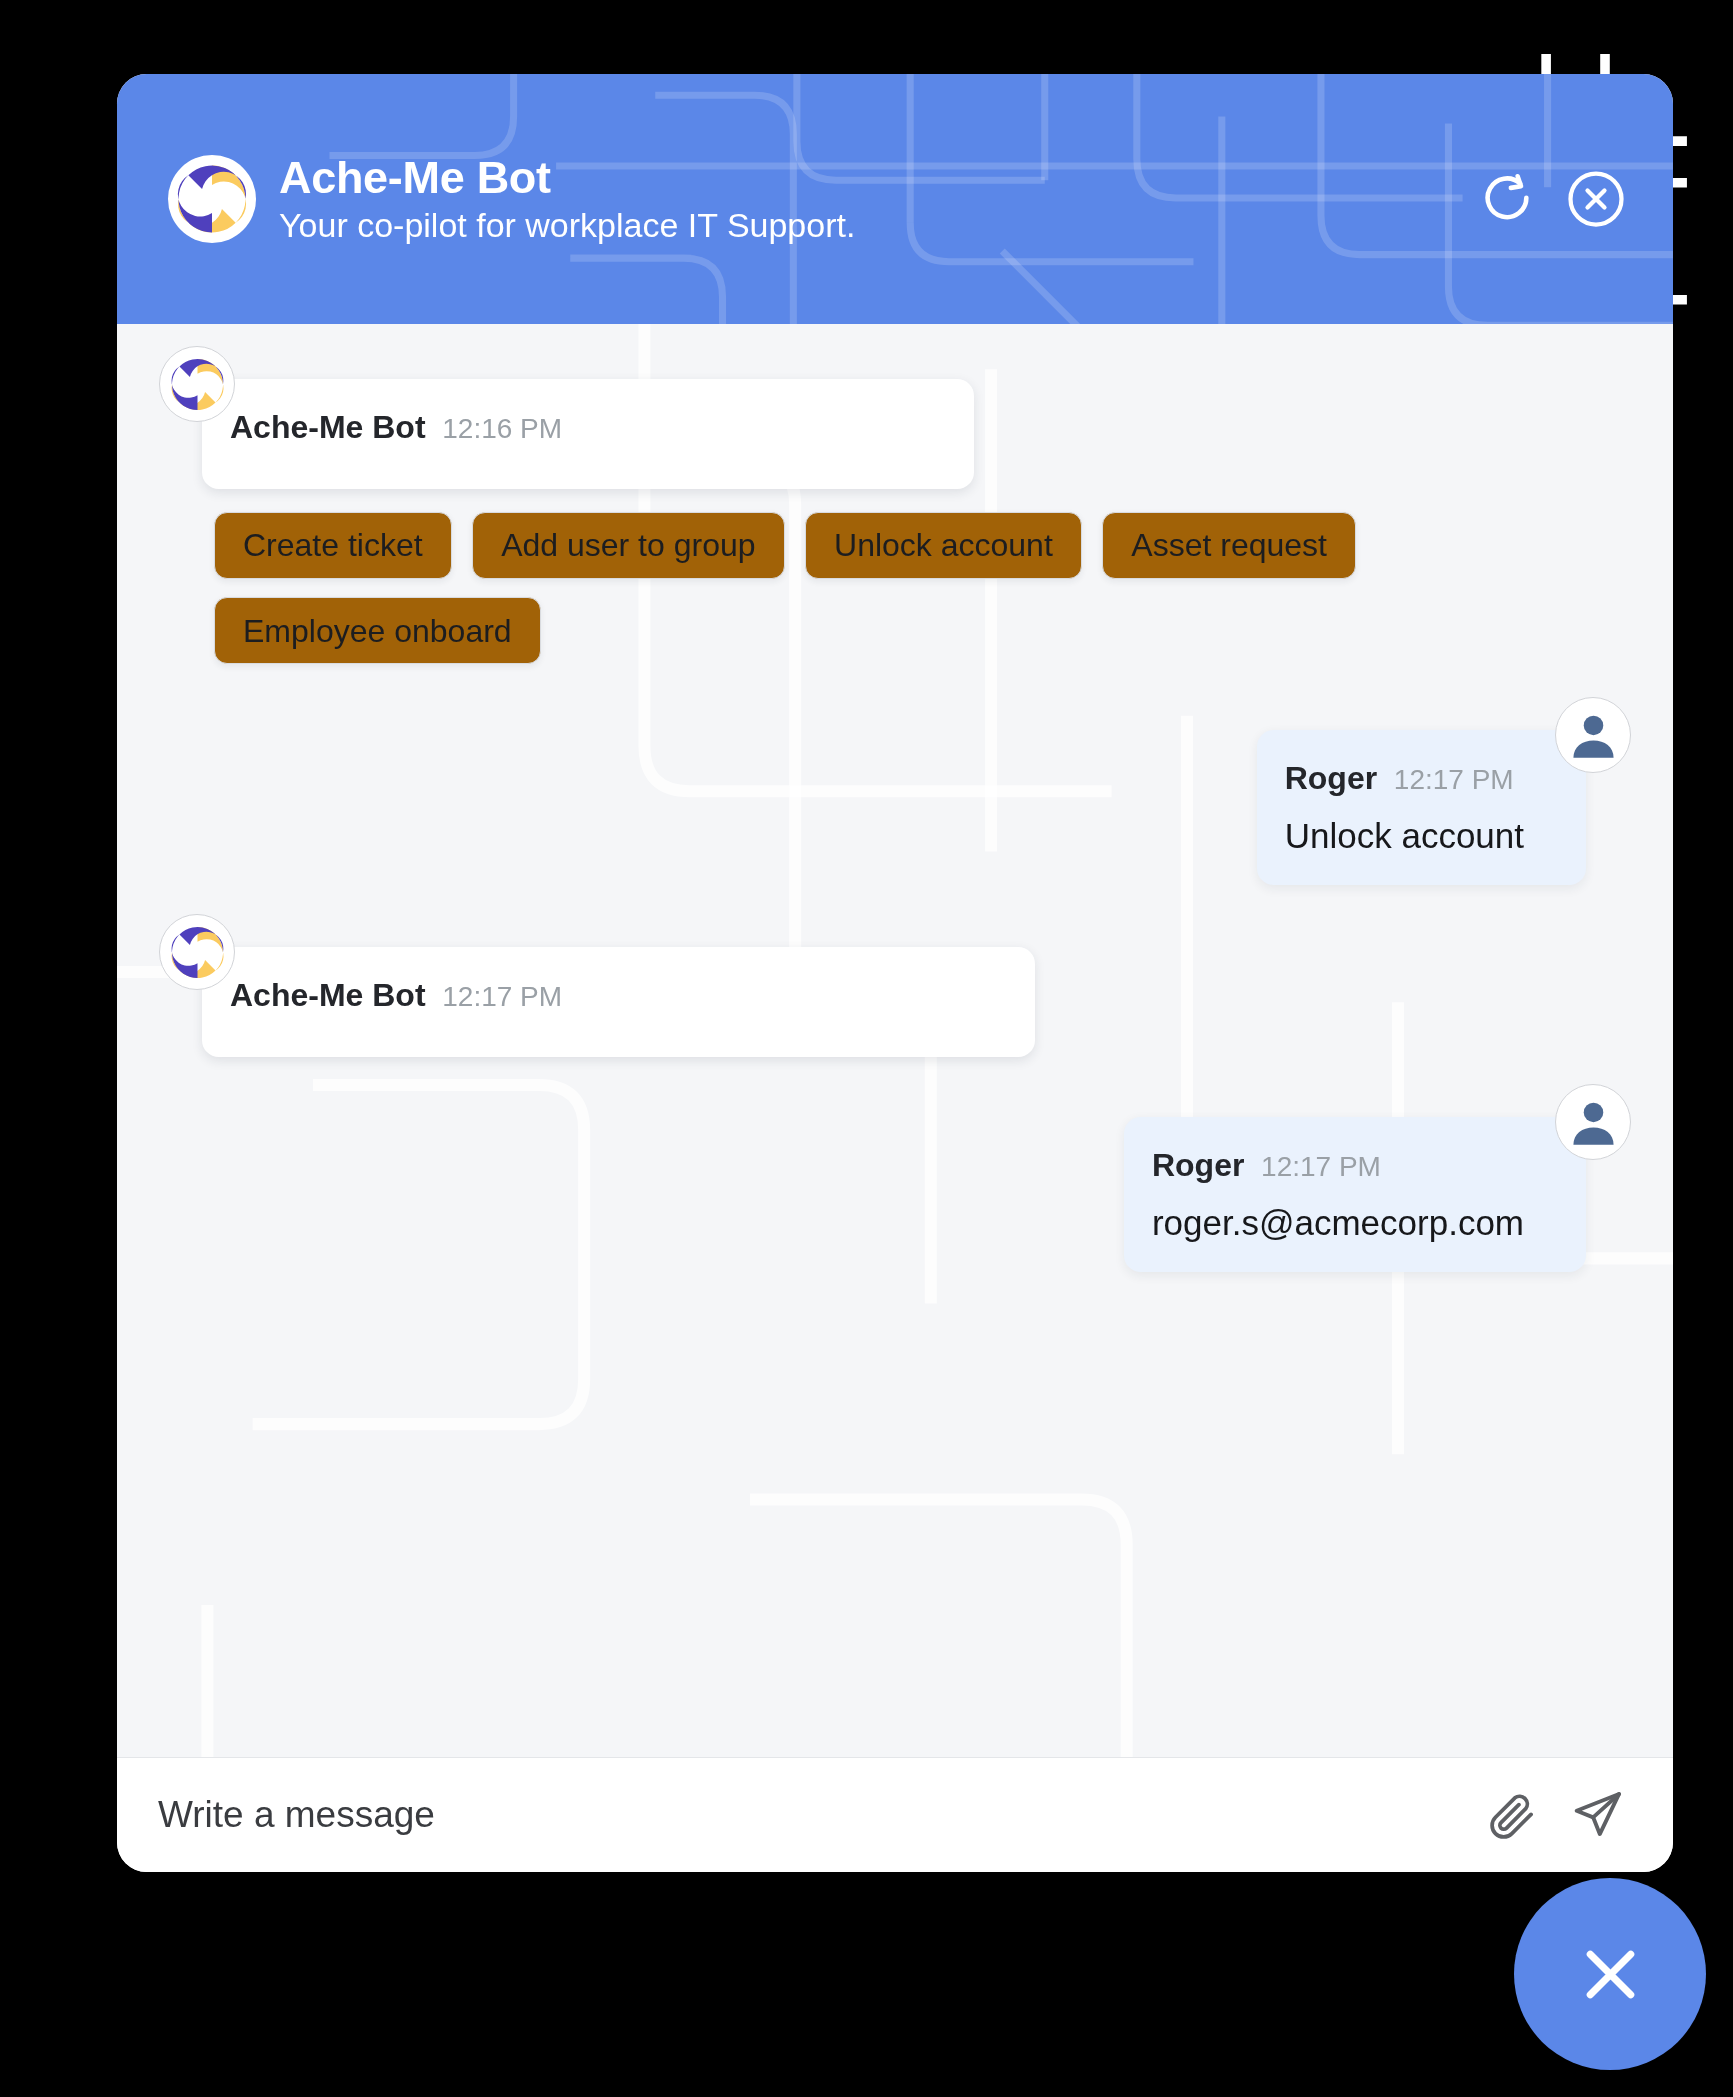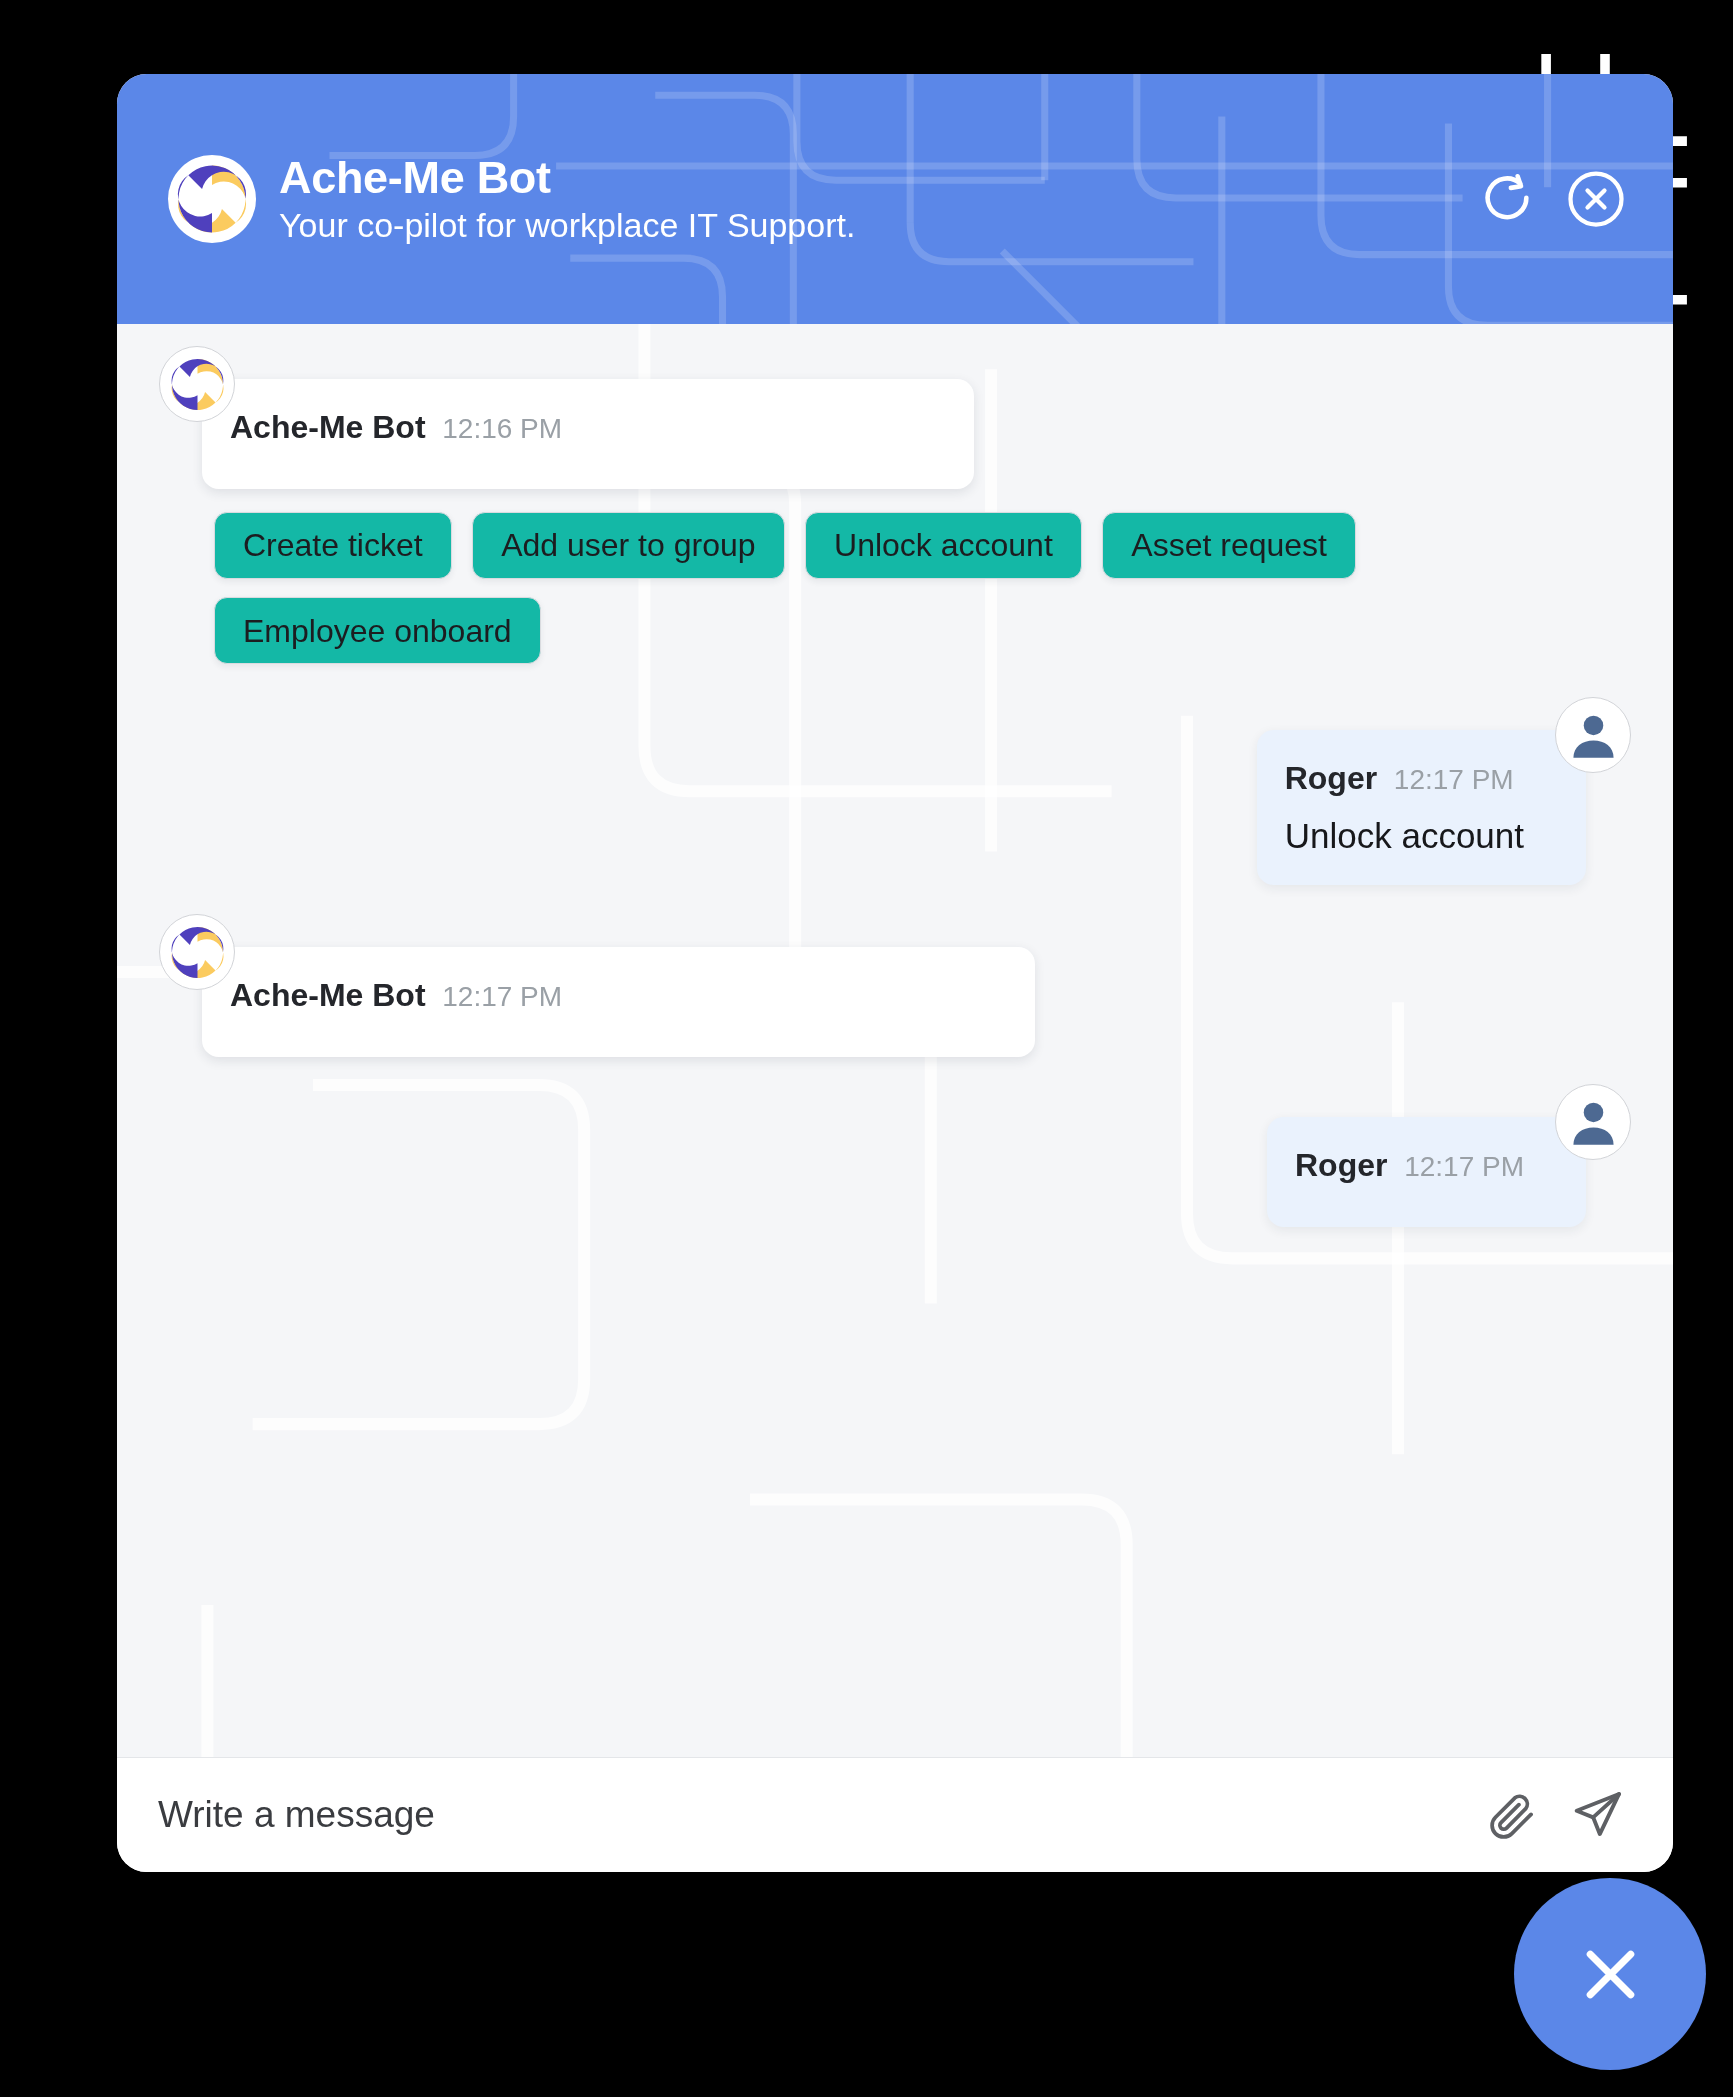--- a/index.html
+++ b/index.html
@@ -176,21 +176,21 @@
 
   
   .quick-replies {
     display: flex;
     flex-wrap: wrap;
     gap: 18px 20.5px;
     margin: 23px 0 0 55px;
     max-width: 1166px;
   }
   .chip {
-    background: #14b8a6;
+    background: #a16207;
     border: 1.3px solid #D9DBDF;
     border-radius: 13px;
     padding: 16.7px 28px;
     font-size: 32px;
     color: #1C1D20;
     line-height: 1;
     white-space: nowrap;
     cursor: pointer;
     box-shadow: 0 2.6px 6.4px rgba(28,36,56,0.07);
     font-family: "Liberation Sans", sans-serif;
@@ -415,20 +415,21 @@
             </div>
           </div>
         </div>
 
         <div class="msg-row user" style="margin-top:27px;">
           <div class="bubble user" style="margin-right:-31px; margin-top:33px; padding-right:62px;">
             <div class="bubble-head">
               <span class="sender">Roger</span>
               <span class="timestamp">12:17 PM</span>
             </div>
+            <div class="bubble-text">roger.s@acmecorp.com</div>
           </div>
           <div class="avatar">
             <svg viewBox="0 0 24 24">
               <circle cx="12" cy="8.4" r="3.5" fill="#4D6992"></circle>
               <path d="M4.8 20c0-3.9 3.2-6.2 7.2-6.2s7.2 2.3 7.2 6.2z" fill="#4D6992"></path>
             </svg>
           </div>
         </div>
 
       </div>

